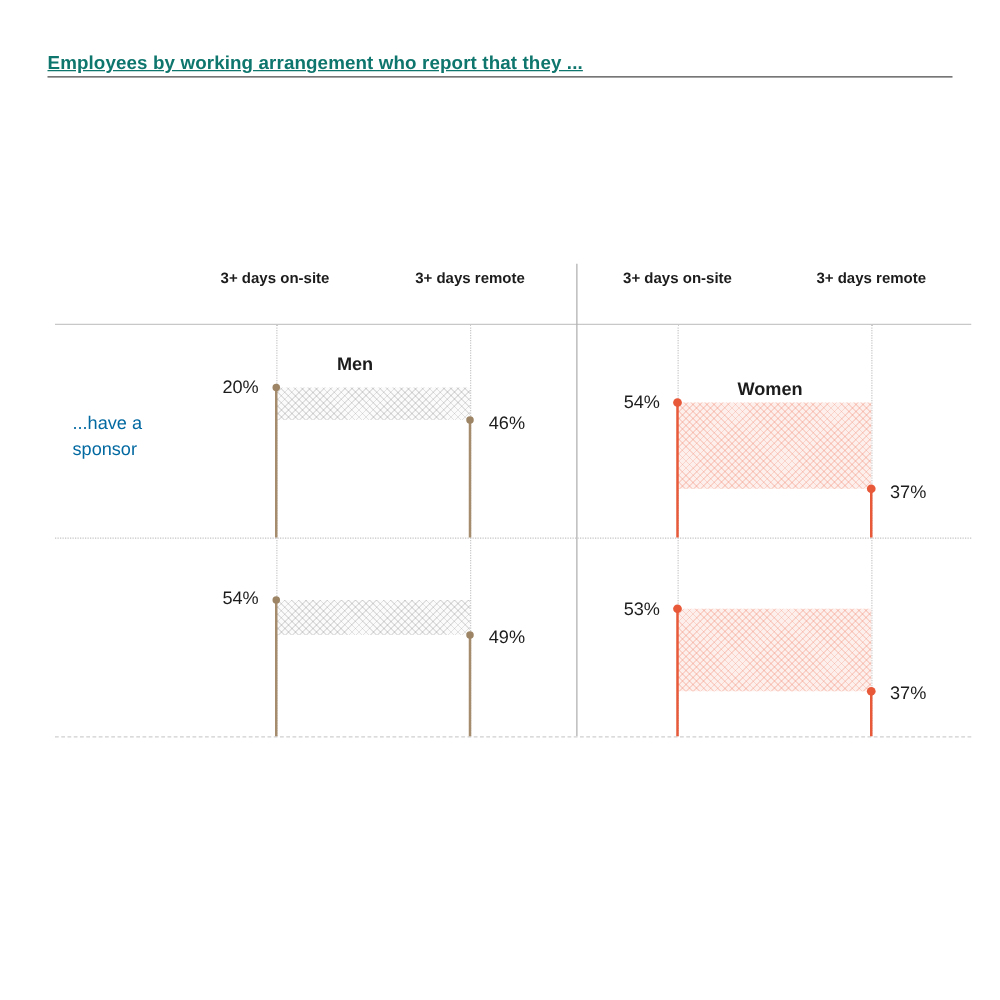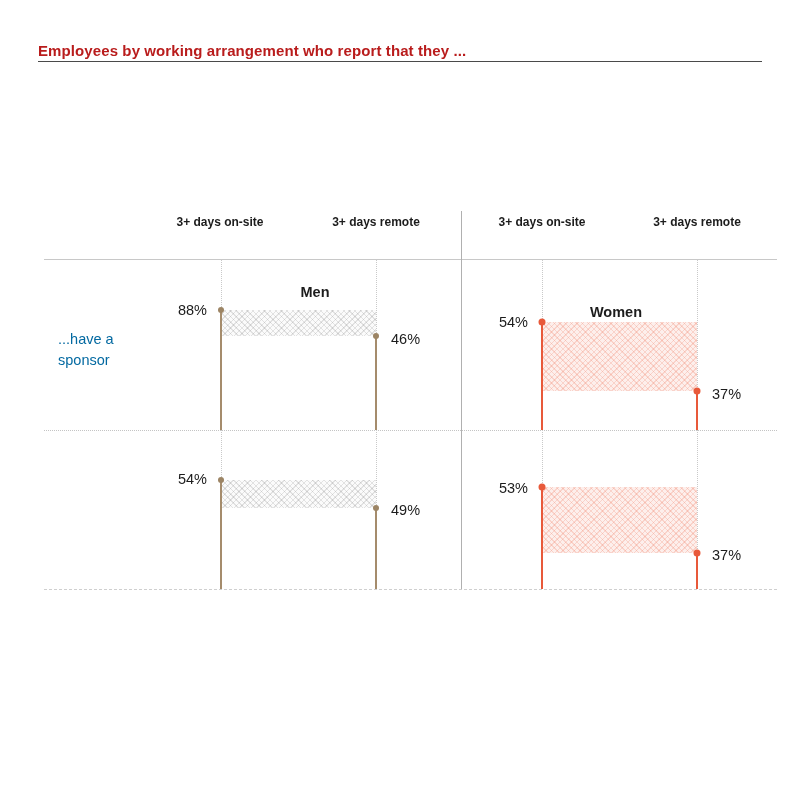--- a/index.html
+++ b/index.html
@@ -2,21 +2,21 @@
 <html><head>
 <meta charset="utf-8">
 <style>
   html,body{margin:0;padding:0;background:#ffffff;}
   .canvas{
     position:relative;width:800px;height:800px;background:#ffffff;overflow:hidden;
     font-family:"Liberation Sans", sans-serif;color:#1a1a1a;
   }
   .title{
     position:absolute;left:38px;top:42px;font-size:15px;font-weight:700;
-    letter-spacing:.1px;color:#b91c1c;white-space:nowrap;
+    letter-spacing:.1px;color:#0f766e;white-space:nowrap;text-decoration:underline;
   }
   .title-rule{position:absolute;left:38px;top:61px;width:724px;height:1px;background:#4a4a4a;}
   .hdr{
     position:absolute;top:215px;transform:translateX(-50%);
     font-size:12px;font-weight:700;color:#1c1c1c;white-space:nowrap;
   }
   .panel-title{
     position:absolute;transform:translateX(-50%);
     font-size:14.5px;font-weight:700;color:#1c1c1c;white-space:nowrap;
   }
@@ -71,31 +71,31 @@
 
   <div class="rule-top"></div>
   <div class="divider"></div>
   <div class="row-sep"></div>
   <div class="baseline"></div>
   <div class="guide" style="left:221px;"></div>
   <div class="guide" style="left:376px;"></div>
   <div class="guide" style="left:542px;"></div>
   <div class="guide" style="left:697px;"></div>
 
-  <div class="panel-title" style="left:315px;top:284px;">Men</div>
+  <div class="panel-title" style="left:284px;top:284px;">Men</div>
   <div class="panel-title" style="left:616px;top:304px;">Women</div>
 
   <div class="rowlab r1">...have a sponsor</div>
 
   <div class="band men" style="left:221px;top:310px;width:155px;height:26px;"></div>
   <div class="stem men" style="left:221px;top:310px;height:120px;"></div>
   <div class="stem men" style="left:376px;top:336px;height:94px;"></div>
   <div class="dot men" style="left:221px;top:310px;"></div>
   <div class="dot men" style="left:376px;top:336px;"></div>
-  <div class="val r" style="right:593px;top:302px;">88%</div>
+  <div class="val r" style="right:593px;top:302px;">20%</div>
   <div class="val" style="left:391px;top:331px;">46%</div>
 
   <div class="band women" style="left:542px;top:322px;width:155px;height:69px;"></div>
   <div class="stem women" style="left:542px;top:322px;height:108px;"></div>
   <div class="stem women" style="left:697px;top:391px;height:39px;"></div>
   <div class="dot women" style="left:542px;top:322px;"></div>
   <div class="dot women" style="left:697px;top:391px;"></div>
   <div class="val r" style="right:272px;top:314px;">54%</div>
   <div class="val" style="left:712px;top:386px;">37%</div>
 

